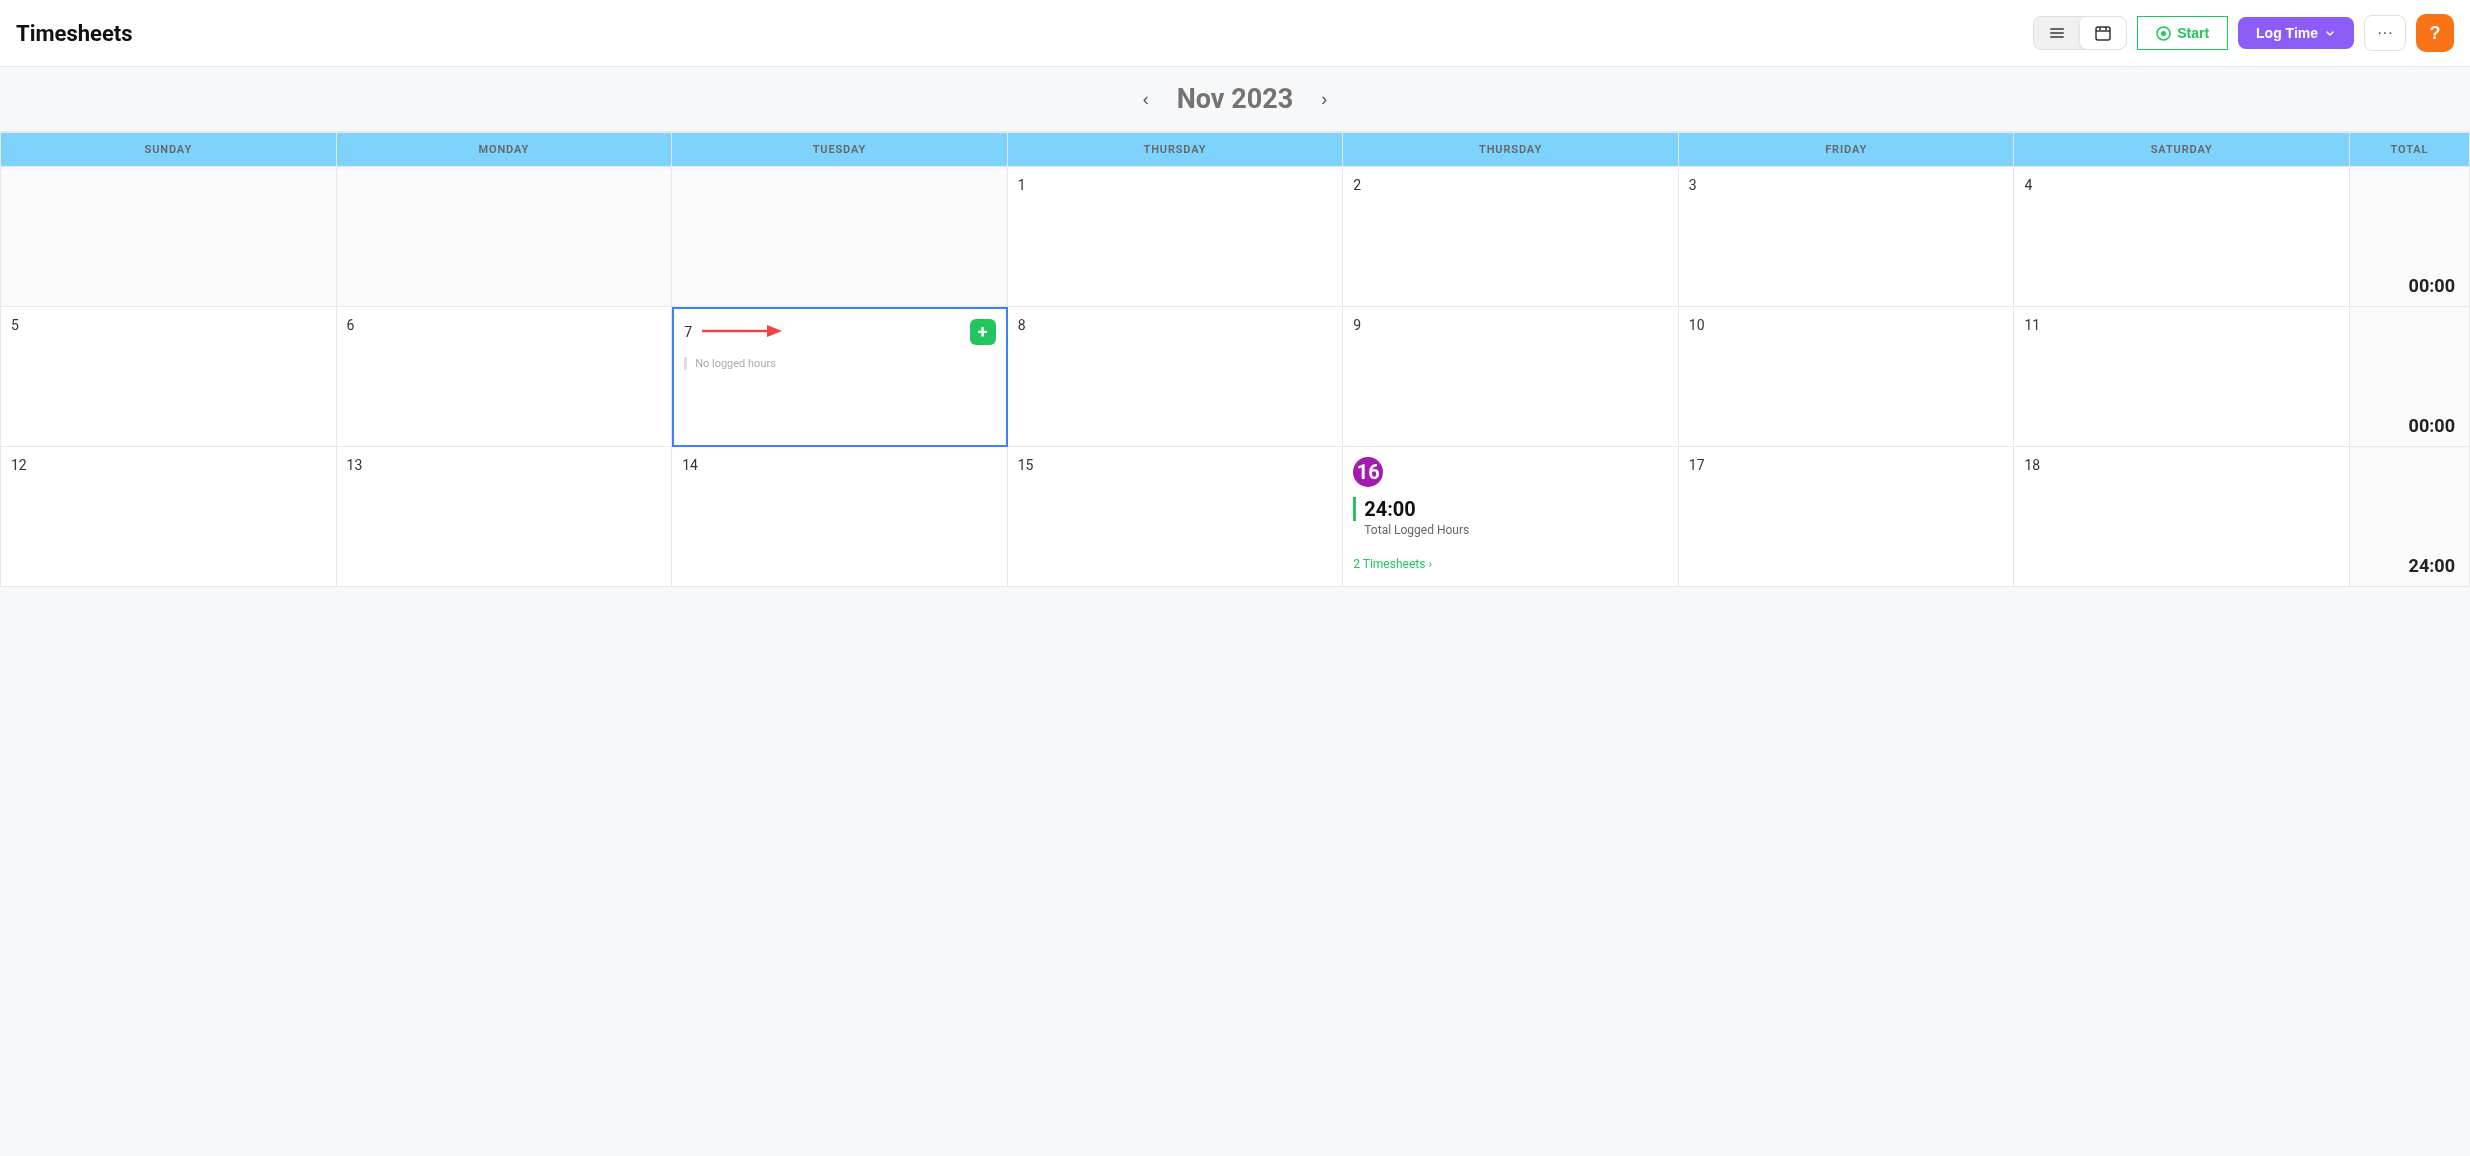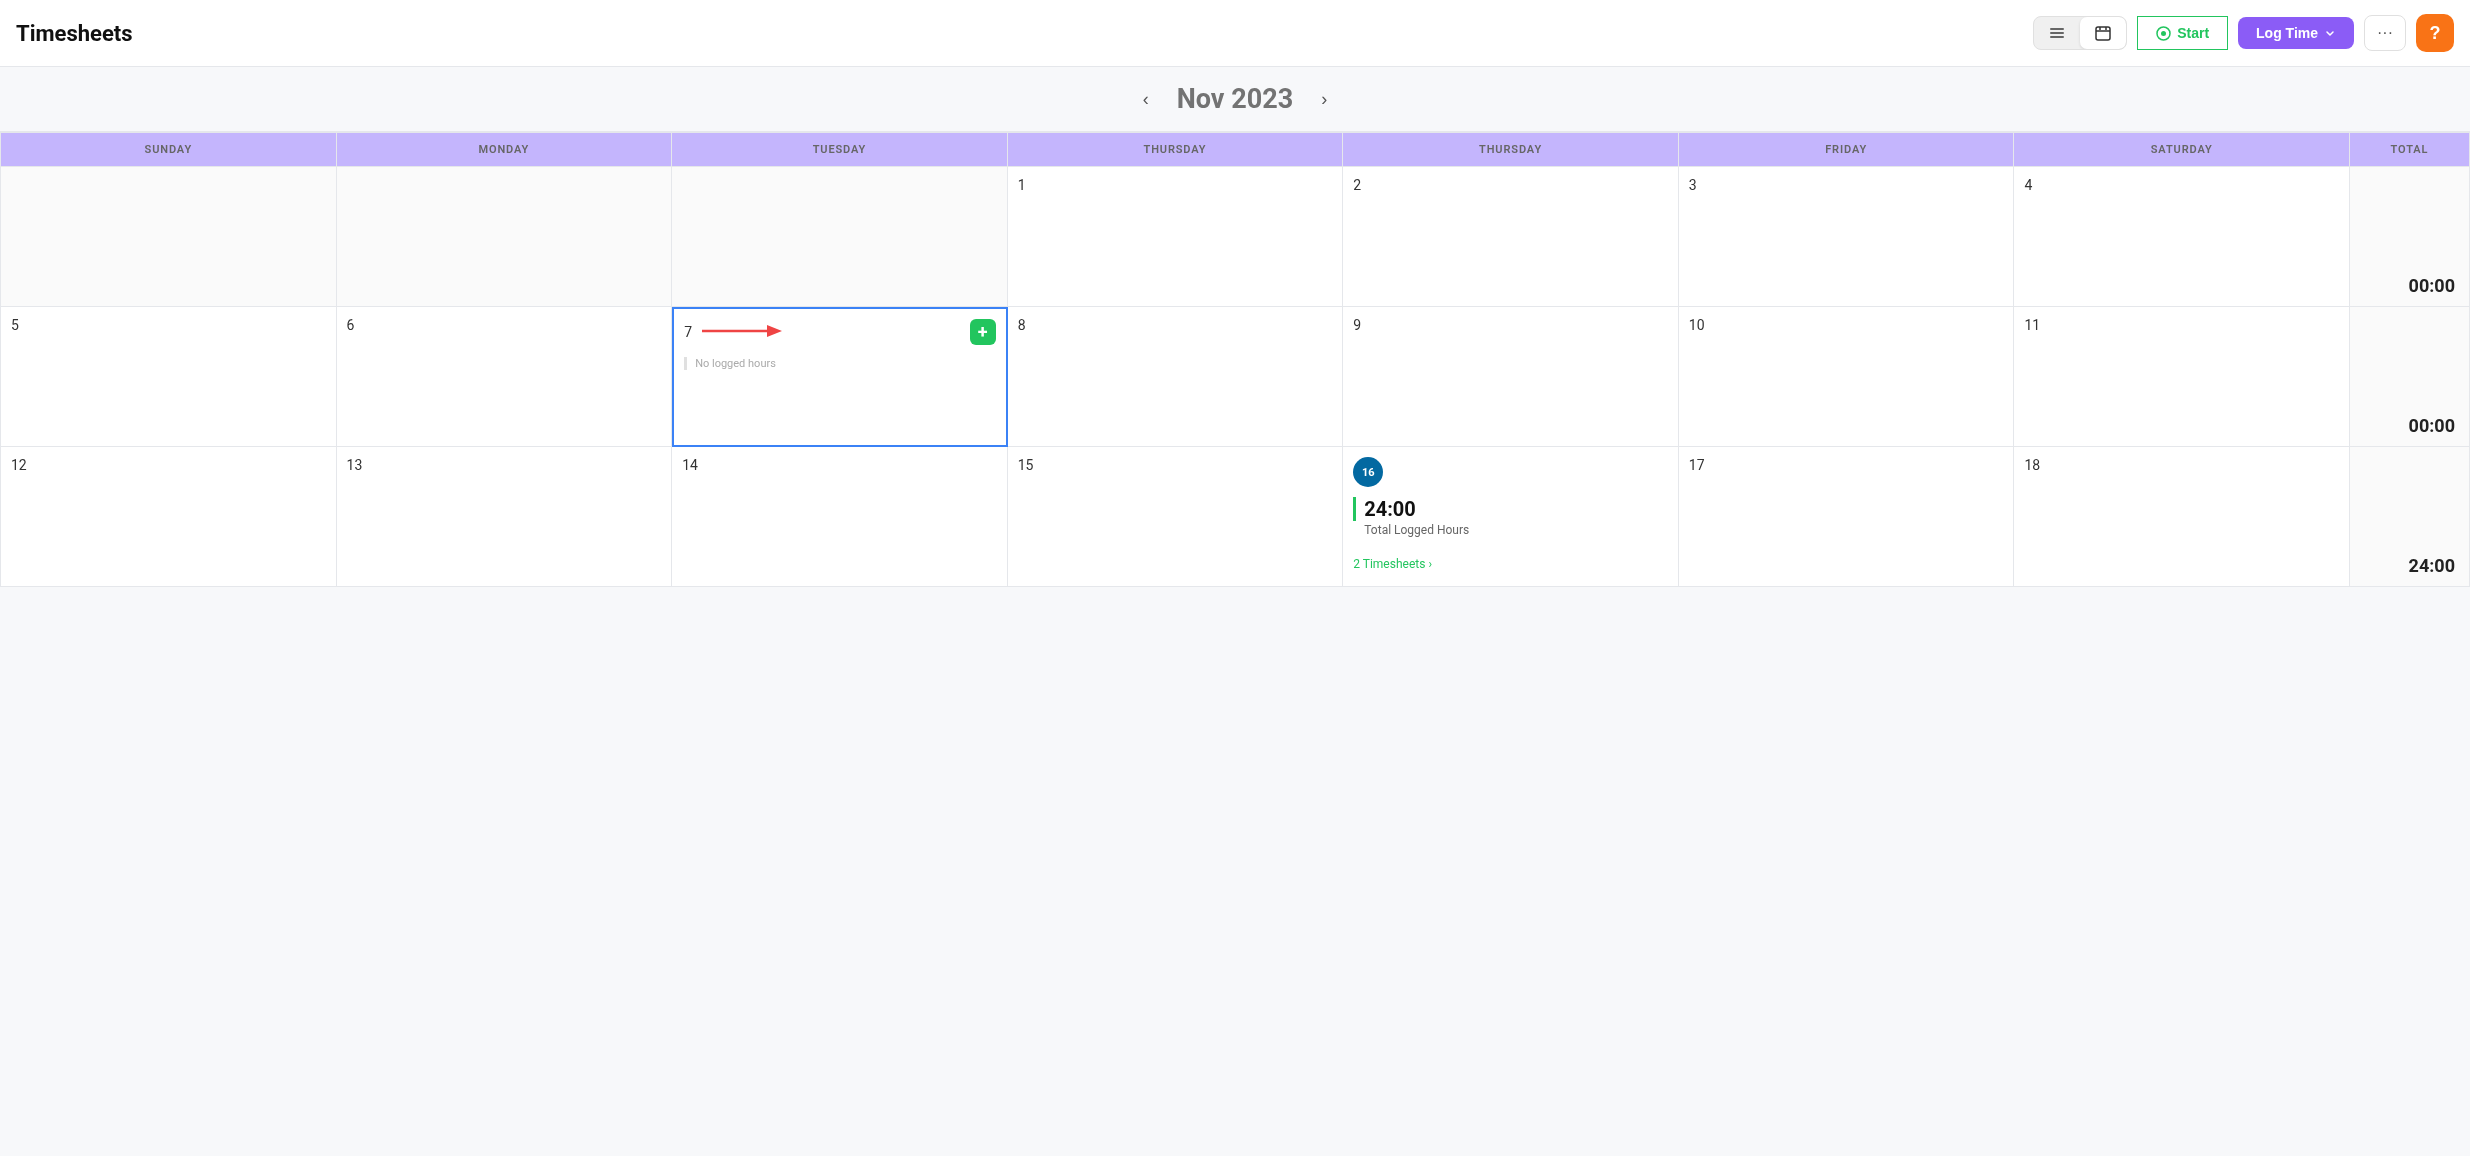--- a/index.html
+++ b/index.html
@@ -128,21 +128,21 @@
     .calendar-grid {
       display: grid;
       grid-template-columns: repeat(7, 1fr) 120px;
       border-left: 1px solid #e5e7eb;
       border-top: 1px solid #e5e7eb;
       min-width: 900px;
     }
 
     
     .col-header {
-      background: #c4b5fd;
+      background: #7dd3fc;
       border-right: 1px solid #e5e7eb;
       border-bottom: 1px solid #e5e7eb;
       text-align: center;
       padding: 10px 0;
       font-size: 11px;
       font-weight: 600;
       letter-spacing: 0.08em;
       color: #666;
     }
 
@@ -185,24 +185,24 @@
       align-items: center;
       justify-content: space-between;
     }
     .day-number-circle {
       display: inline-flex;
       align-items: center;
       justify-content: center;
       width: 30px;
       height: 30px;
       border-radius: 50%;
-      background: #0369a1;
+      background: #a21caf;
       color: #fff;
       font-weight: 700;
-      font-size: 11px;
+      font-size: 20px;
     }
     .add-btn {
       display: inline-flex;
       align-items: center;
       justify-content: center;
       width: 26px;
       height: 26px;
       background: #22c55e;
       color: #fff;
       border-radius: 6px;

